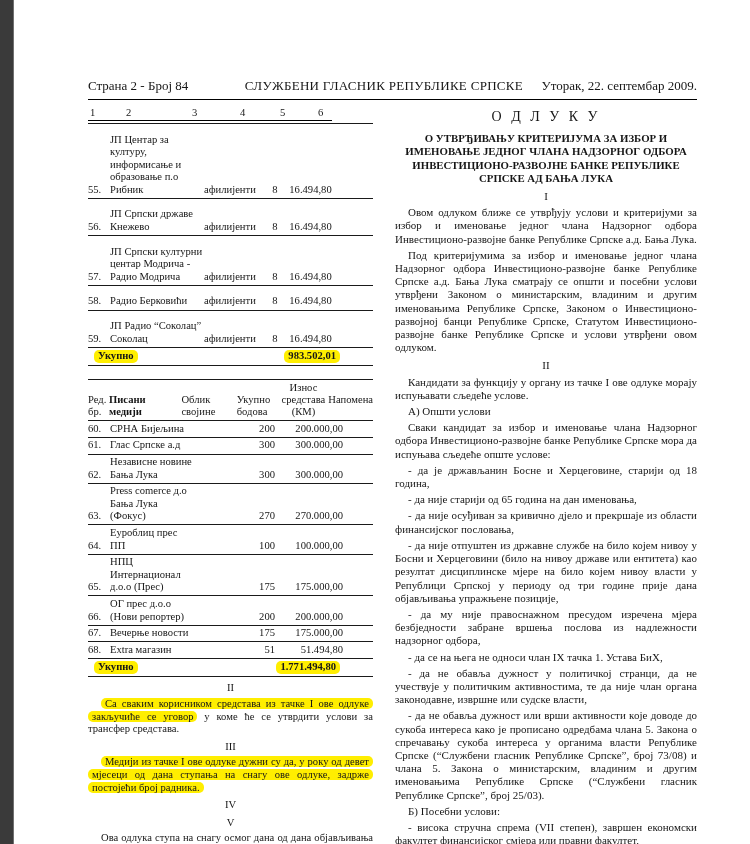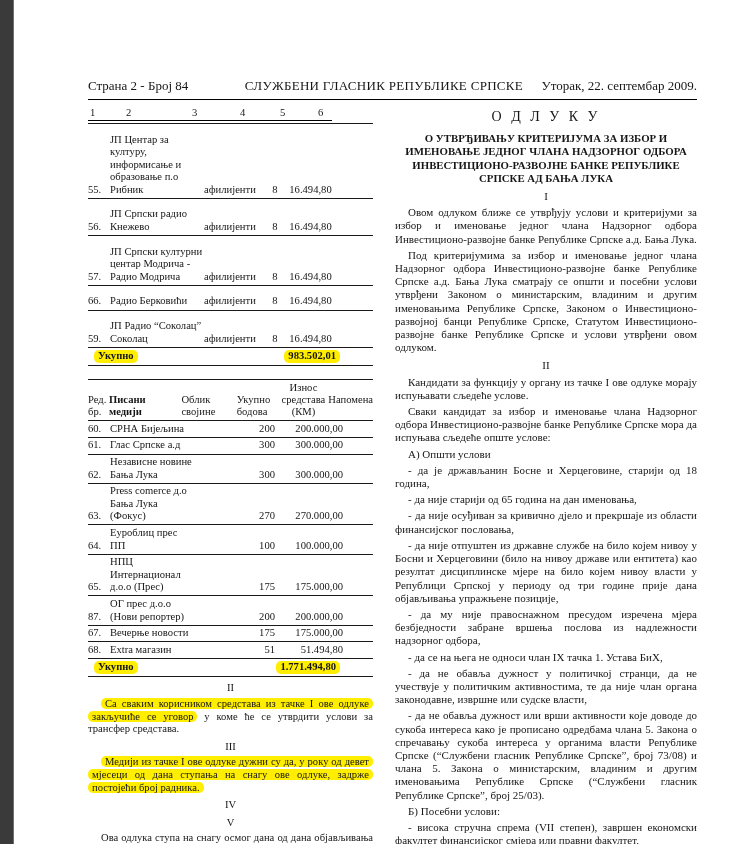--- a/index.html
+++ b/index.html
@@ -99,36 +99,36 @@
           <div class="trow t1row">
             <span class="c n">55.</span>
             <span class="c name">ЈП Центар за културу, информисање и образовање п.о Рибник</span>
             <span class="c form">афилијенти</span>
             <span class="c pts">8</span>
             <span class="c amt">16.494,80</span>
             <span class="c note"></span>
           </div>
           <div class="trow t1row">
             <span class="c n">56.</span>
-            <span class="c name">ЈП Српски радио Кнежево</span>
+            <span class="c name">ЈП Српски државе Кнежево</span>
             <span class="c form">афилијенти</span>
             <span class="c pts">8</span>
             <span class="c amt">16.494,80</span>
             <span class="c note"></span>
           </div>
           <div class="trow t1row">
             <span class="c n">57.</span>
             <span class="c name">ЈП Српски културни центар Модрича - Радио Модрича</span>
             <span class="c form">афилијенти</span>
             <span class="c pts">8</span>
             <span class="c amt">16.494,80</span>
             <span class="c note"></span>
           </div>
           <div class="trow t1row">
-            <span class="c n">66.</span>
+            <span class="c n">58.</span>
             <span class="c name">Радио Берковићи</span>
             <span class="c form">афилијенти</span>
             <span class="c pts">8</span>
             <span class="c amt">16.494,80</span>
             <span class="c note"></span>
           </div>
           <div class="trow t1row">
             <span class="c n">59.</span>
             <span class="c name">ЈП Радио “Соколац” Соколац</span>
             <span class="c form">афилијенти</span>
@@ -212,21 +212,21 @@
           </div>
           <div class="trow t2row">
             <span class="c n">65.</span>
             <span class="c name">НПЦ Интернационал д.о.о (Прес)</span>
             <span class="c form"></span>
             <span class="c pts">175</span>
             <span class="c amt">175.000,00</span>
             <span class="c note"></span>
           </div>
           <div class="trow t2row">
-            <span class="c n">87.</span>
+            <span class="c n">66.</span>
             <span class="c name">ОГ прес д.о.о (Нови репортер)</span>
             <span class="c form"></span>
             <span class="c pts">200</span>
             <span class="c amt">200.000,00</span>
             <span class="c note"></span>
           </div>
           <div class="trow t2row">
             <span class="c n">67.</span>
             <span class="c name">Вечерње новости</span>
             <span class="c form"></span>
@@ -262,22 +262,22 @@
 
     <div class="col-r">
       <div class="title">О Д Л У К У</div>
       <div class="subtitle">О УТВРЂИВАЊУ КРИТЕРИЈУМА ЗА ИЗБОР И ИМЕНОВАЊЕ ЈЕДНОГ ЧЛАНА НАДЗОРНОГ ОДБОРА ИНВЕСТИЦИОНО-РАЗВОЈНЕ БАНКЕ РЕПУБЛИКЕ СРПСКЕ АД БАЊА ЛУКА</div>
       <div id="rblocks">
           <div class="numeral">I</div>
           <div class="para">Овом одлуком ближе се утврђују услови и критеријуми за избор и именовање једног члана Надзорног одбора Инвестиционо-развојне банке Републике Српске а.д. Бања Лука.</div>
           <div class="para">Под критеријумима за избор и именовање једног члана Надзорног одбора Инвестиционо-развојне банке Републике Српске а.д. Бања Лука сматрају се општи и посебни услови утврђени Законом о министарским, владиним и другим именовањима Републике Српске, Законом о Инвестиционо-развојној банци Републике Српске, Статутом Инвестиционо-развојне банке Републике Српске и услови утврђени овом одлуком.</div>
           <div class="numeral">II</div>
           <div class="para">Кандидати за функцију у органу из тачке I ове одлуке морају испуњавати сљедеће услове.</div>
+          <div class="para">А) Општи услови</div>
           <div class="para">Сваки кандидат за избор и именовање члана Надзорног одбора Инвестиционо-развојне банке Републике Српске мора да испуњава сљедеће опште услове:</div>
-          <div class="para">А) Општи услови</div>
           <div class="para">- да је држављанин Босне и Херцеговине, старији од 18 година,</div>
           <div class="para">- да није старији од 65 година на дан именовања,</div>
           <div class="para">- да није осуђиван за кривично дјело и прекршаје из области финансијског пословања,</div>
           <div class="para">- да није отпуштен из државне службе на било којем нивоу у Босни и Херцеговини (било на нивоу државе или ентитета) као резултат дисциплинске мјере на било којем нивоу власти у Републици Српској у периоду од три године прије дана објављивања упражњене позиције,</div>
           <div class="para">- да му није правоснажном пресудом изречена мјера безбједности забране вршења послова из надлежности надзорног одбора,</div>
           <div class="para">- да се на њега не односи члан IX тачка 1. Устава БиХ,</div>
           <div class="para">- да не обавља дужност у политичкој странци, да не учествује у политичким активностима, те да није члан органа законодавне, извршне или судске власти,</div>
           <div class="para">- да не обавља дужност или врши активности које доводе до сукоба интереса како је прописано одредбама члана 5. Закона о спречавању сукоба интереса у органима власти Републике Српске (“Службени гласник Републике Српске”, број 73/08) и члана 5. Закона о министарским, владиним и другим именовањима Републике Српске (“Службени гласник Републике Српске”, број 25/03).</div>
           <div class="para">Б) Посебни услови:</div>
           <div class="para">- висока стручна спрема (VII степен), завршен економски факултет финансијског смјера или правни факултет,</div>

